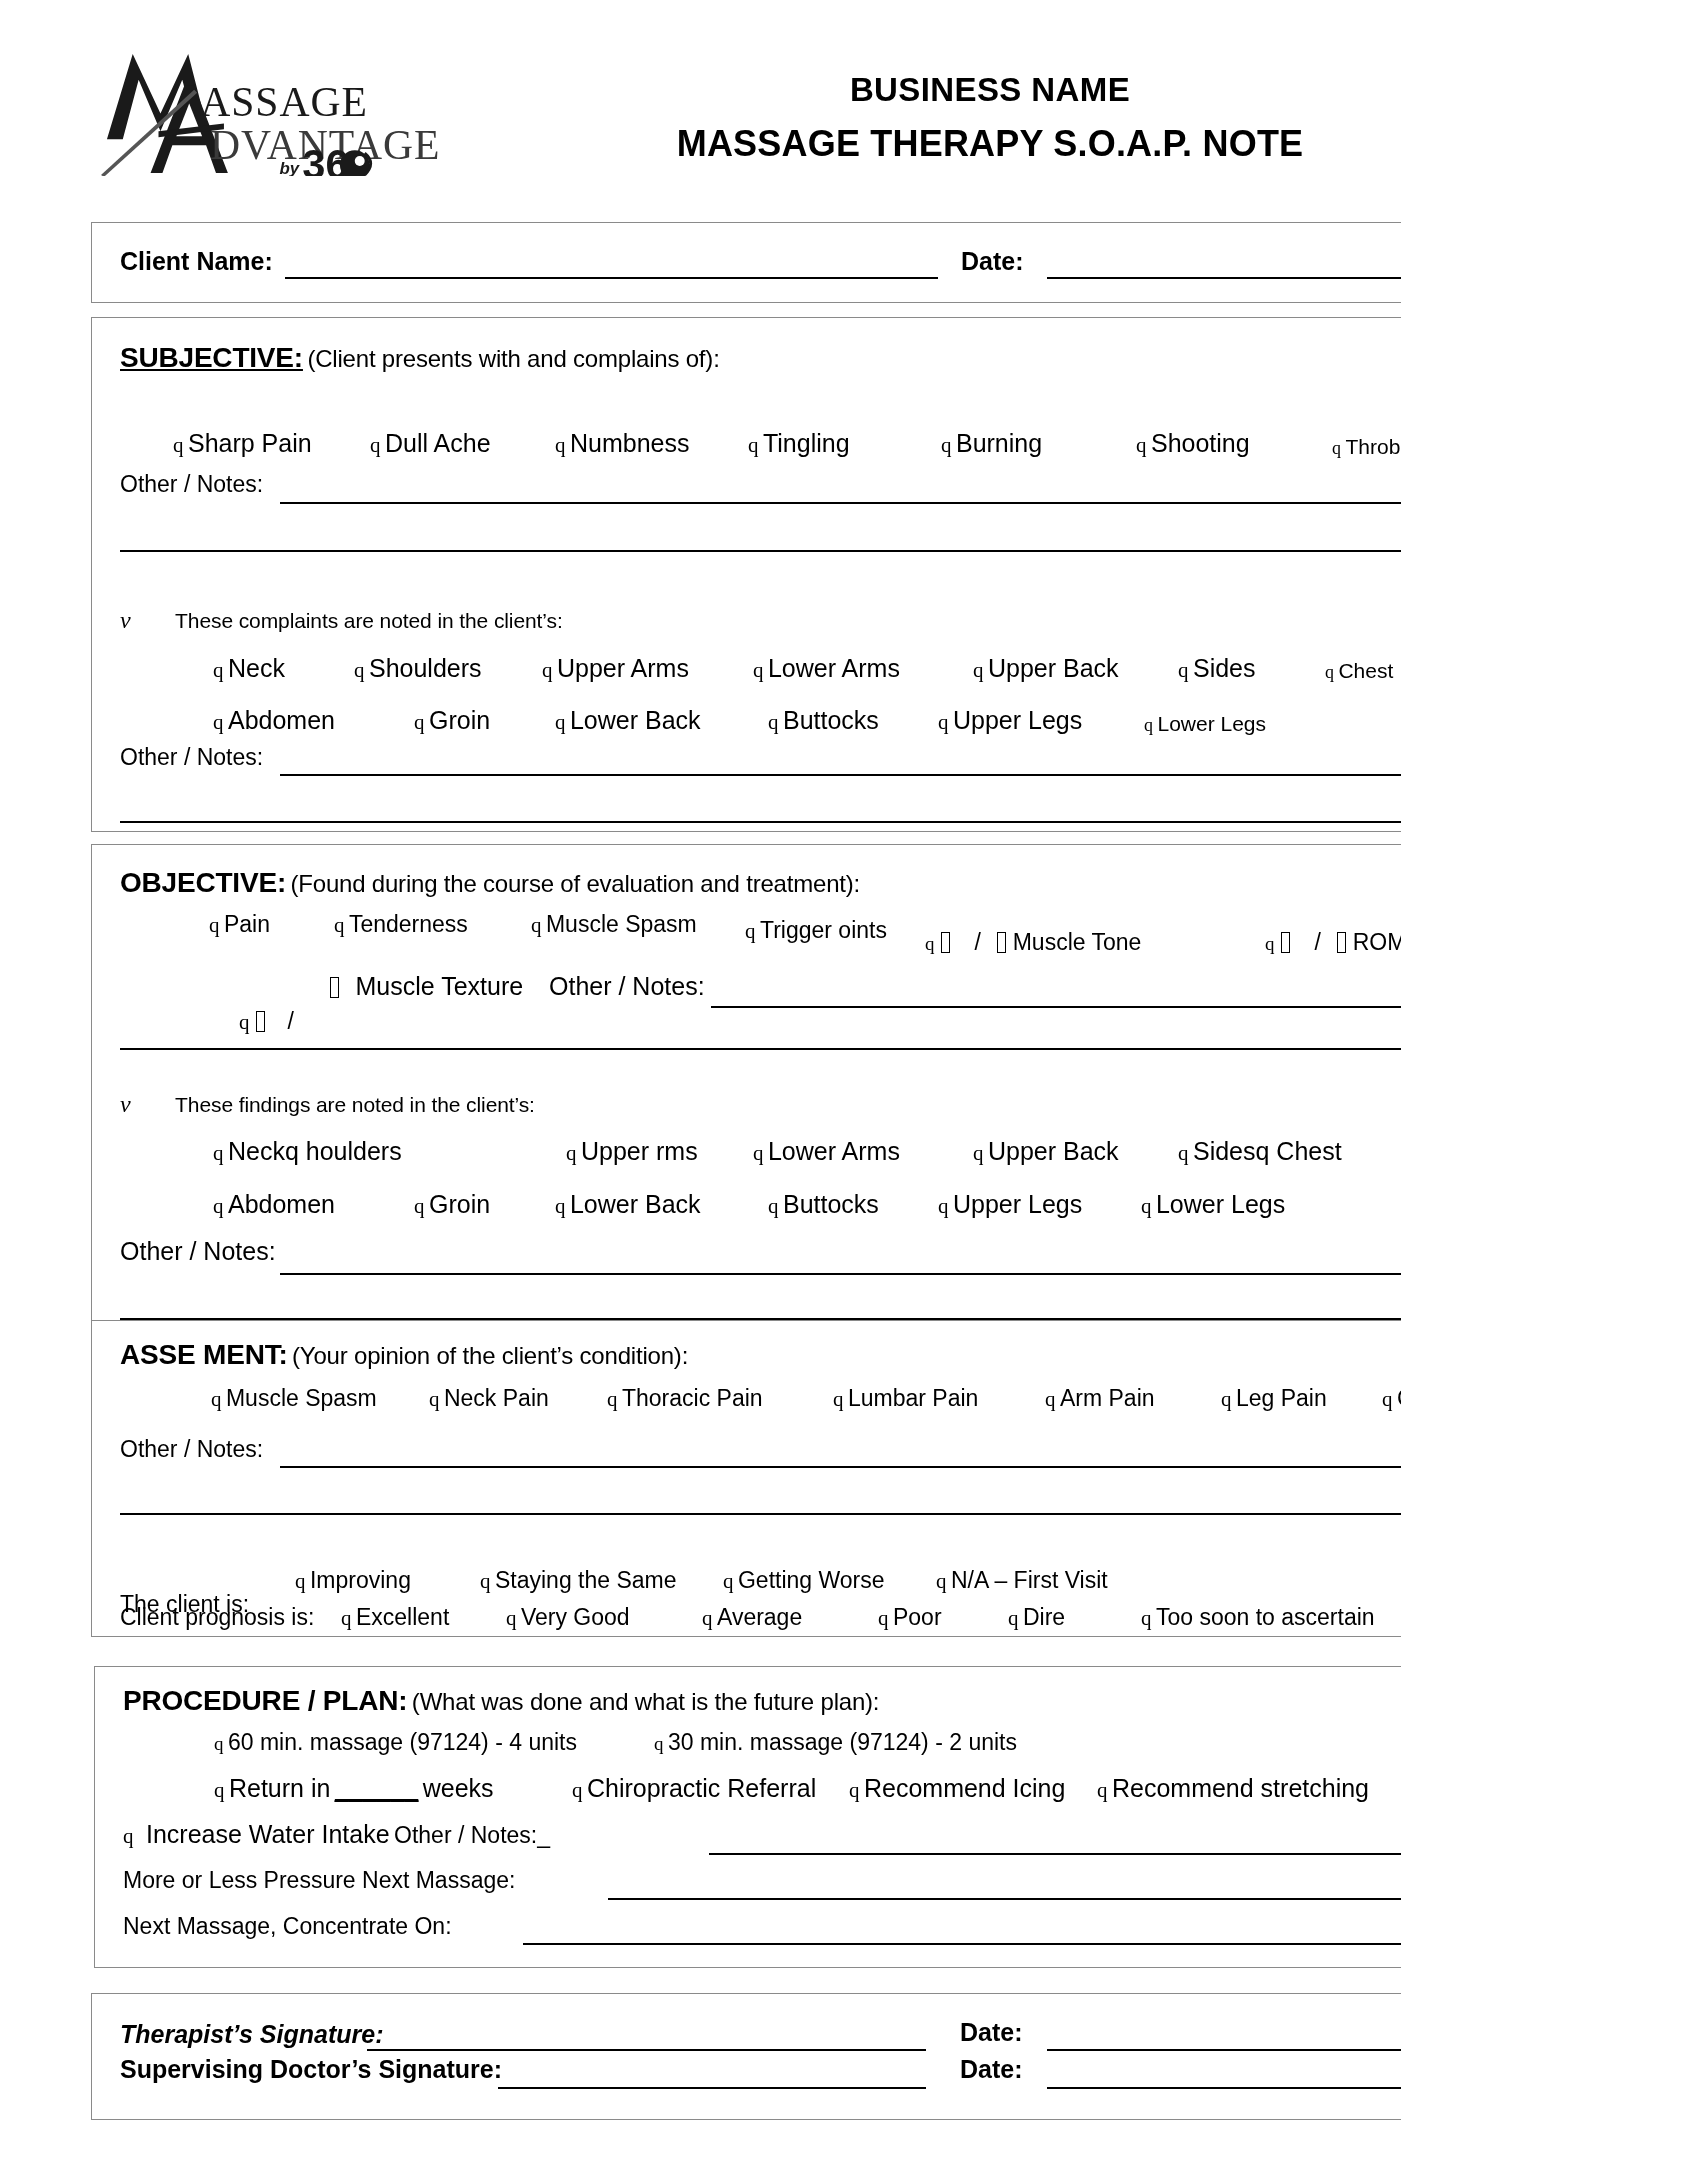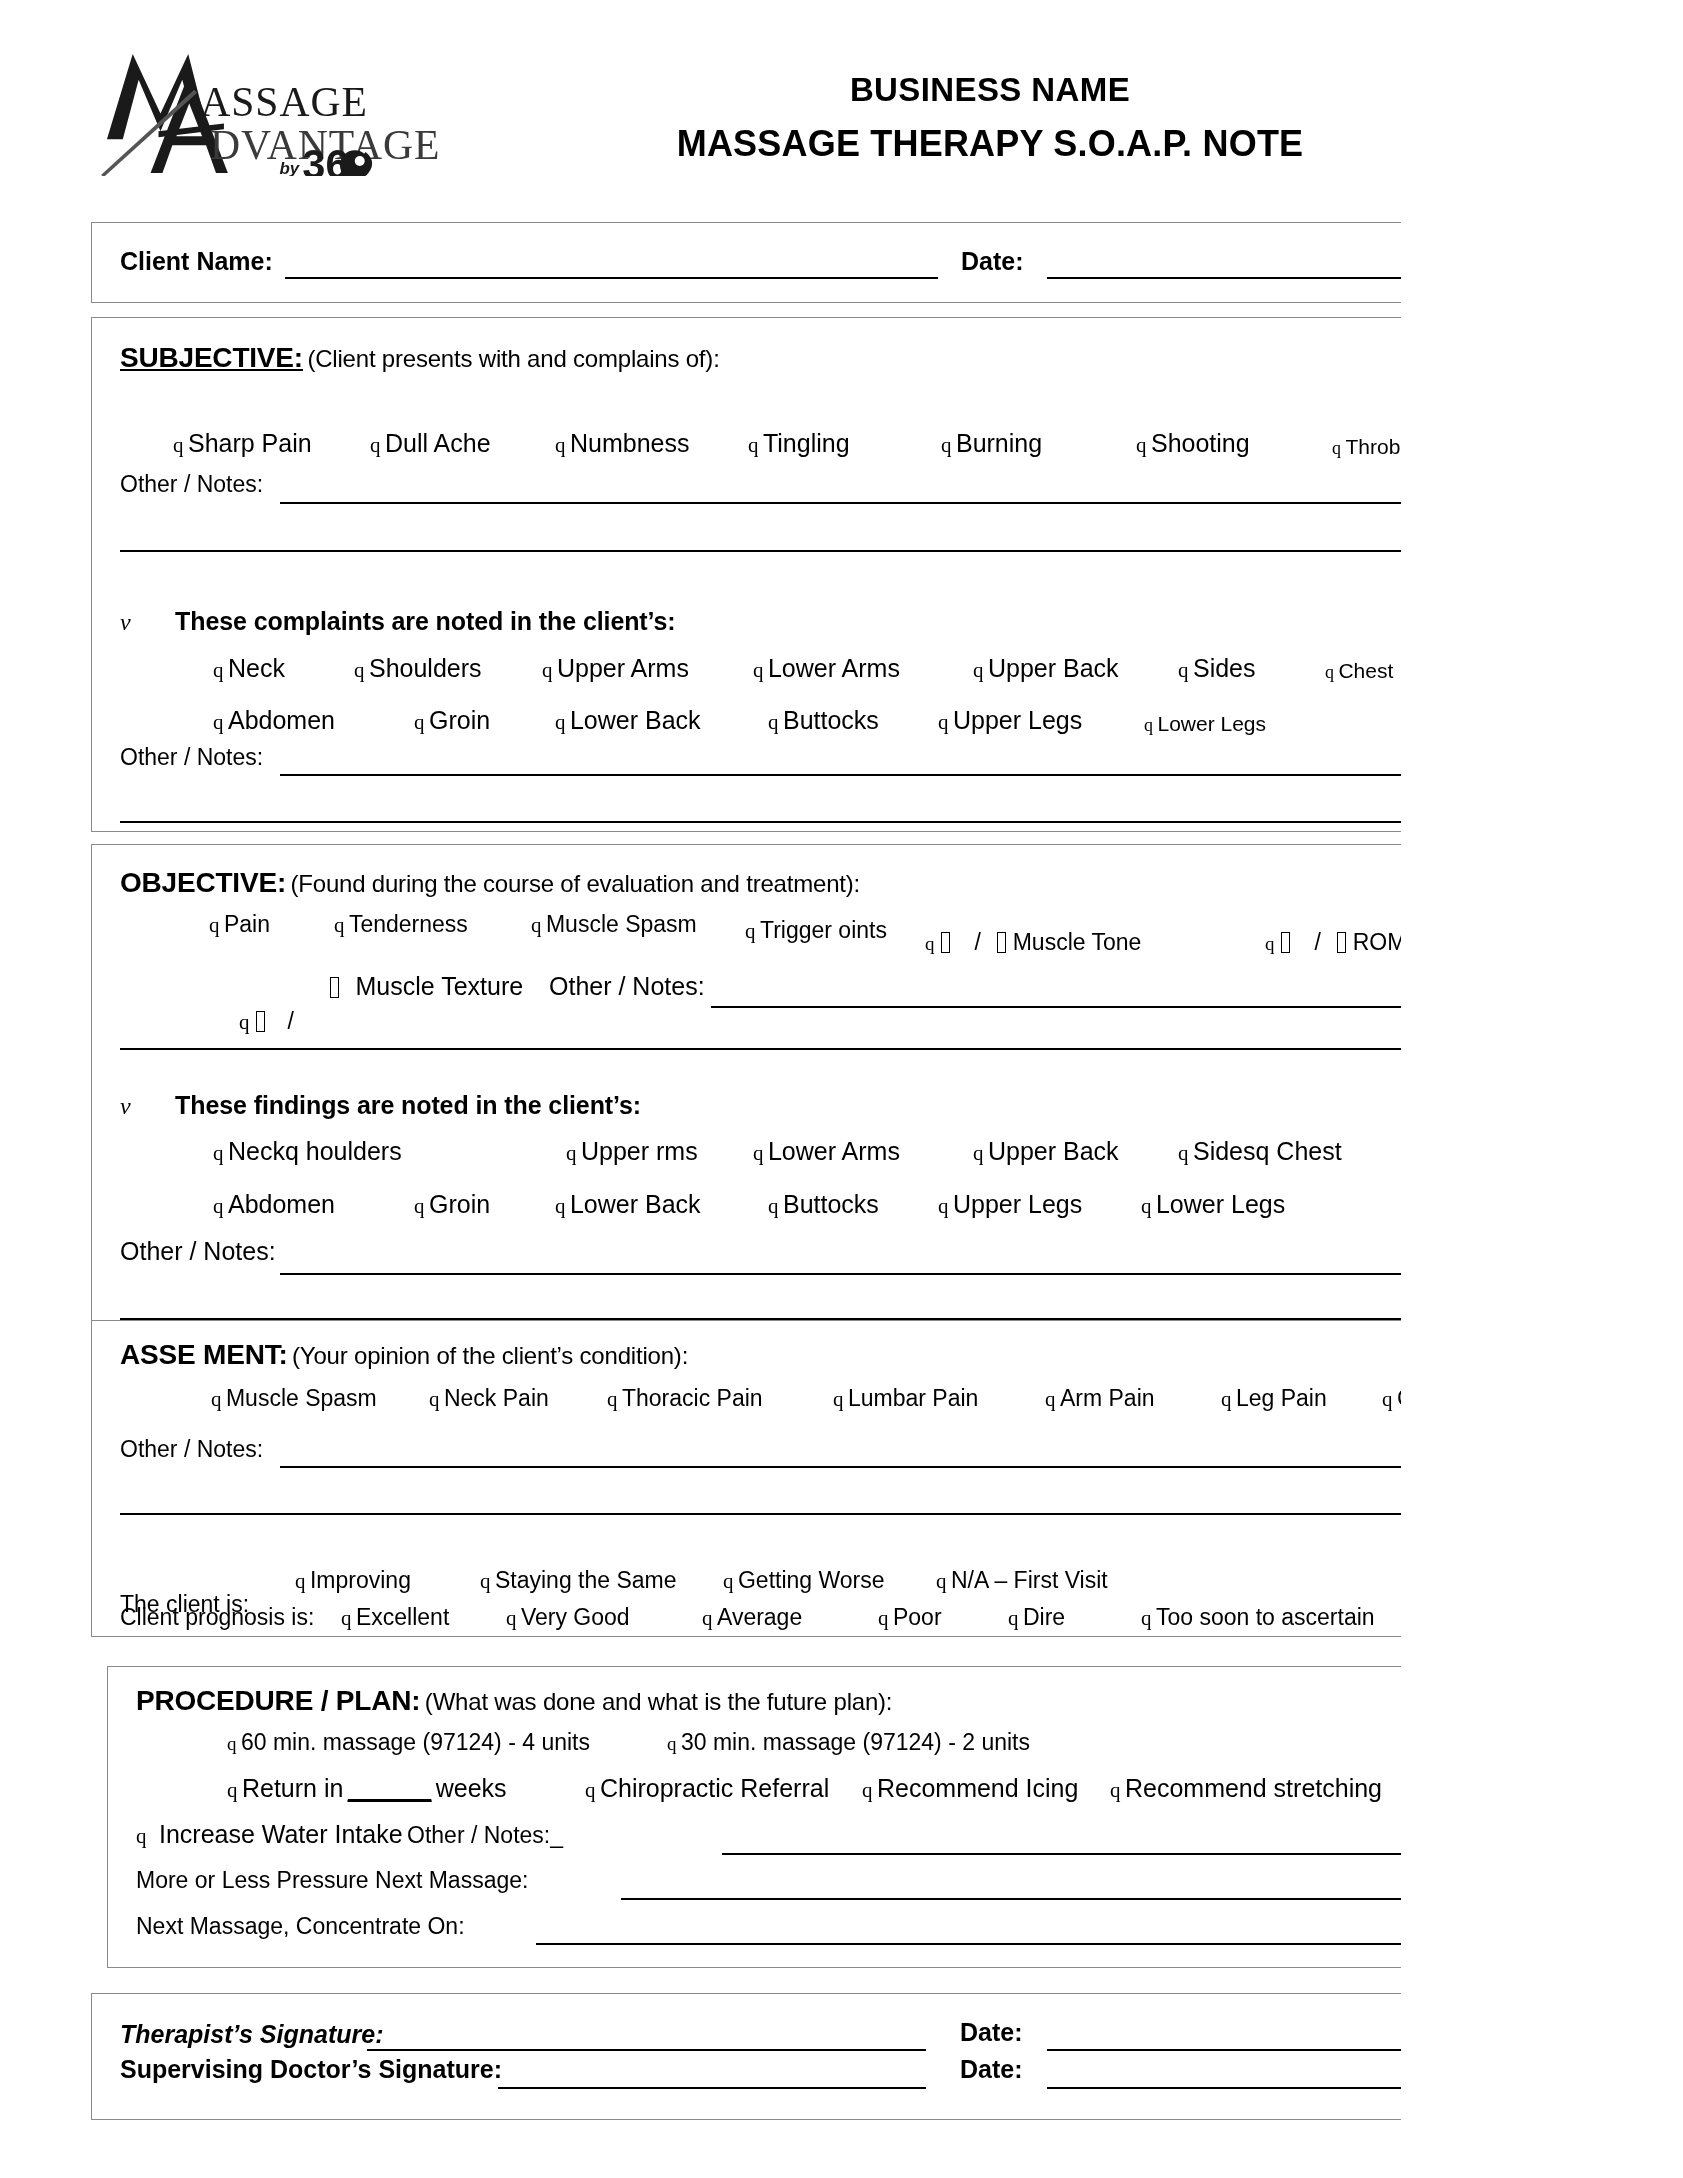--- a/index.html
+++ b/index.html
@@ -101,22 +101,22 @@
     font-family: "Liberation Serif", serif;
     font-style: italic;
     font-size: 24px;
   }
 
   .opt { font-size: 25px; }
   .opt-sm { font-size: 21px; }
   .opt-md { font-size: 23px; }
 
   .sub-head {
-    font-size: 25px;
-    font-weight: bold;
+    font-size: 21px;
+    font-weight: normal;
     letter-spacing: -0.1px;
   }
 
   .notes-lbl { font-size: 23px; }
 
   
   .rule {
     position: absolute;
     height: 0;
     border-bottom: 2.5px solid #000000;
@@ -470,21 +470,21 @@
     <div class="row" style="left:916px; top:283px;">
       <span class="cb">q</span>
       <span class="opt-md">Dire</span>
     </div>
     <div class="row" style="left:1049px; top:283px;">
       <span class="cb">q</span>
       <span class="opt-md">Too soon to ascertain</span>
     </div>
   </div>
 
-  <div class="box" style="left:107px; top:1666px; width:1501px; height:302px;">
+  <div class="box" style="left:94px; top:1666px; width:1501px; height:302px;">
 
     <div class="row" style="left:28px; top:18px;">
       <span class="sec-head">PROCEDURE / PLAN:</span>
       <span class="sec-sub">(What was done and what is the future plan):</span>
     </div>
 
     <div class="row" style="left:119px; top:62px;">
       <span class="cb" style="font-size:19px;">q</span>
       <span class="opt-md">60 min. massage (97124) - 4 units</span>
     </div>

